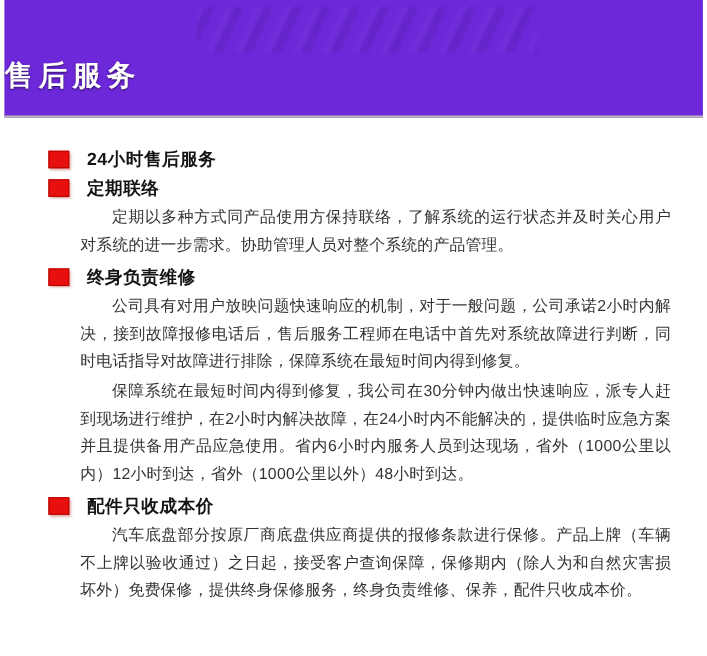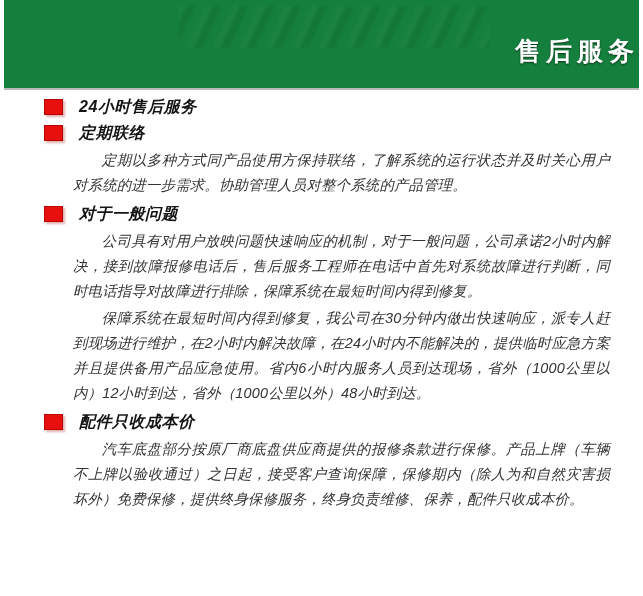--- a/index.html
+++ b/index.html
@@ -8,27 +8,27 @@
     background: #ffffff;
     font-family: "Liberation Sans", "DejaVu Sans", sans-serif;
     overflow: hidden;
   }
   .page { width: 643px; height: 596px; background: #fff; }
 
   
   .banner {
     position: relative;
     margin: 0 4px;
-    height: 90px;
-    background: #15803d;
+    height: 107px;
+    background: #6d28d9;
     border-bottom: 2px solid #b9b9b9;
     display: flex;
     flex-direction: column;
     justify-content: flex-end;
-    align-items: flex-end;
+    align-items: flex-start;
     overflow: hidden;
   }
   .banner h1 {
     color: #ffffff;
     font-size: 26px;
     font-weight: bold;
     letter-spacing: 5px;
     padding-bottom: 19px;
     text-shadow: 0 1px 2px rgba(0,0,0,0.6);
   }
@@ -41,21 +41,21 @@
       rgba(255,255,255,0.045) 0 7px,
       rgba(0,0,0,0.12) 7px 15px,
       transparent 15px 24px
     );
     filter: blur(1px);
     opacity: 0.55;
     pointer-events: none;
   }
 
   
-  .content { padding-top: 1px; font-style: italic; }
+  .content { padding-top: 22px; }
   .sec-head {
     display: flex;
     align-items: center;
     gap: 16px;
     margin: 6px 0 5px 44px;
     height: 20px;
   }
   .bullet {
     width: 19px; height: 16px;
     background: #e8100e;
@@ -104,21 +104,21 @@
         <h2>定期联络</h2>
       </div>
       <div class="sec-body">
         <p>定期以多种方式同产品使用方保持联络，了解系统的运行状态并及时关心用户对系统的进一步需求。协助管理人员对整个系统的产品管理。</p>
       </div>
     </section>
 
     <section>
       <div class="sec-head">
         <span class="bullet"></span>
-        <h2>对于一般问题</h2>
+        <h2>终身负责维修</h2>
       </div>
       <div class="sec-body">
         <p>公司具有对用户放映问题快速响应的机制，对于一般问题，公司承诺2小时内解决，接到故障报修电话后，售后服务工程师在电话中首先对系统故障进行判断，同时电话指导对故障进行排除，保障系统在最短时间内得到修复。</p>
         <p>保障系统在最短时间内得到修复，我公司在30分钟内做出快速响应，派专人赶到现场进行维护，在2小时内解决故障，在24小时内不能解决的，提供临时应急方案并且提供备用产品应急使用。省内6小时内服务人员到达现场，省外（1000公里以内）12小时到达，省外（1000公里以外）48小时到达。</p>
       </div>
     </section>
 
     <section>
       <div class="sec-head">
         <span class="bullet"></span>

